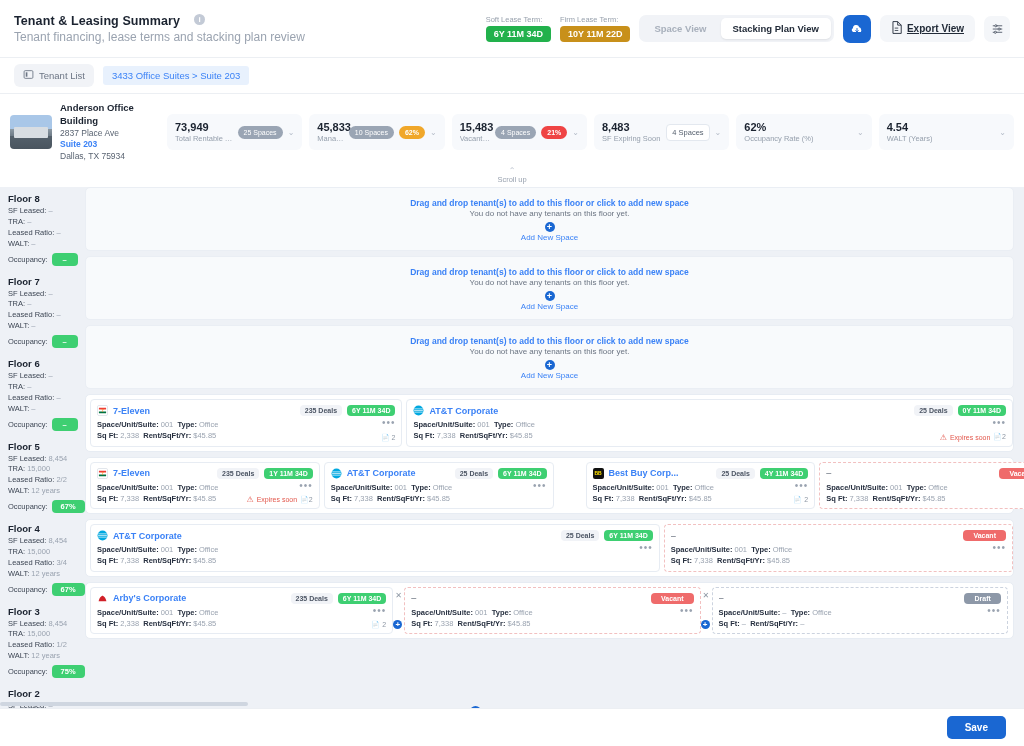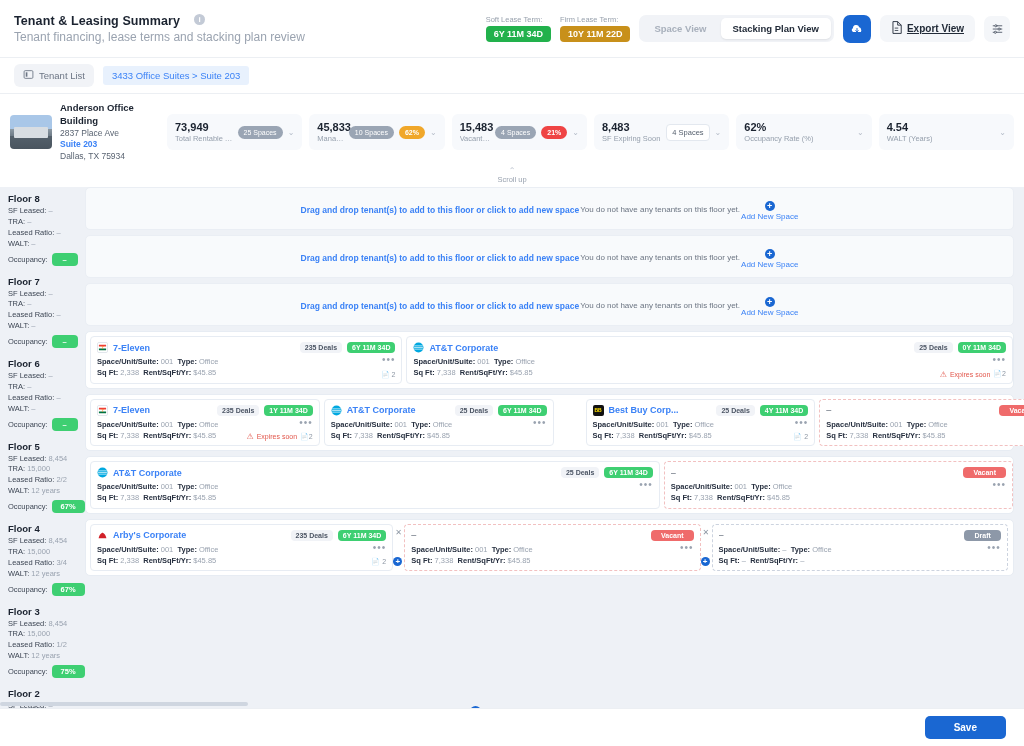--- a/index.html
+++ b/index.html
@@ -99,21 +99,21 @@
   .occ-row { display:flex; align-items:center; gap:4px; margin-top:3px;}
   .occ-lbl { font-size:7.5px; color:#3d4654; }
   .occ-badge { background:#3ecf72; color:#fff; font-size:7.5px; font-weight:bold; border-radius:4px; padding:2px 9px; min-width:26px; text-align:center;}
 
   .plancol { flex:1; padding-right:10px; display:flex; flex-direction:column; }
   .floorstrip {
     background:#fff; border:1px solid #e7ecf3; border-radius:5px; margin-bottom:5px;
     display:flex; align-items:stretch; padding:4px; gap:4px;
   }
   .floorstrip.empty {
-    background:#f8fafc; border:1px solid #eaeef4; flex-direction:row;
+    background:#f8fafc; border:1px solid #eaeef4; flex-direction:column;
     align-items:center; justify-content:center; padding:10px 0 8px 0; gap:1px;
   }
   .dd-title { font-size:8.5px; color:#3b82f6; font-weight:bold; }
   .dd-sub { font-size:8px; color:#6b7482; }
   .dd-nodata { font-size:8.5px; color:#1b2330; font-weight:bold; }
   .addnew { display:flex; flex-direction:column; align-items:center; gap:1px; margin-top:3px;}
   .plus-circle { width:10px;height:10px;border-radius:50%;background:#1a67d2;color:#fff;font-size:9px;line-height:9px;display:flex;align-items:center;justify-content:center;font-weight:bold;}
   .addnew-lbl { font-size:8px; color:#3b82f6; }
 
   
@@ -146,21 +146,21 @@
   .warn-tri { color:#e2574c; font-size:8px; }
   .x-mark { position:absolute; left:-2px; top:4px; font-size:8px; color:#8d97a4; }
   .plus-mark { position:absolute; left:-4px; bottom:5px; width:9px;height:9px;border-radius:50%;background:#1a67d2;color:#fff;font-size:8px;line-height:8px;display:flex;align-items:center;justify-content:center;font-weight:bold;}
   .slot-wrap { flex:1; display:flex; min-width:0; padding-left:7px; position:relative;}
 
   
   .addfloor { display:flex; align-items:center; justify-content:center; gap:5px; padding:7px 0 0 0;}
   .addfloor .plus-circle { width:11px;height:11px;font-size:10px;}
   .addfloor-lbl { font-size:9.5px; color:#3b82f6; font-weight:bold; }
   .footer { position:absolute; bottom:0; left:0; width:1024px; height:38px; background:#fff; border-top:1px solid #eceff3; display:flex; align-items:center; justify-content:flex-end; padding-right:18px;}
-  .save-btn { background:#1a67d2; color:#fff; font-size:10px; font-weight:bold; border-radius:5px; padding:6px 29px; border:none;}
+  .save-btn { background:#1a67d2; color:#fff; font-size:10px; font-weight:bold; border-radius:5px; padding:6px 18px; border:none;}
   .scrollbar-h { position:absolute; bottom:40px; left:0; width:248px; height:4px; background:#cfd6e0; border-radius:2px;}
 </style>
 </head>
 <body>
 
 <div class="app">
 
   <div class="header">
     <div class="hdr-left">
       <div class="hdr-title-row">

